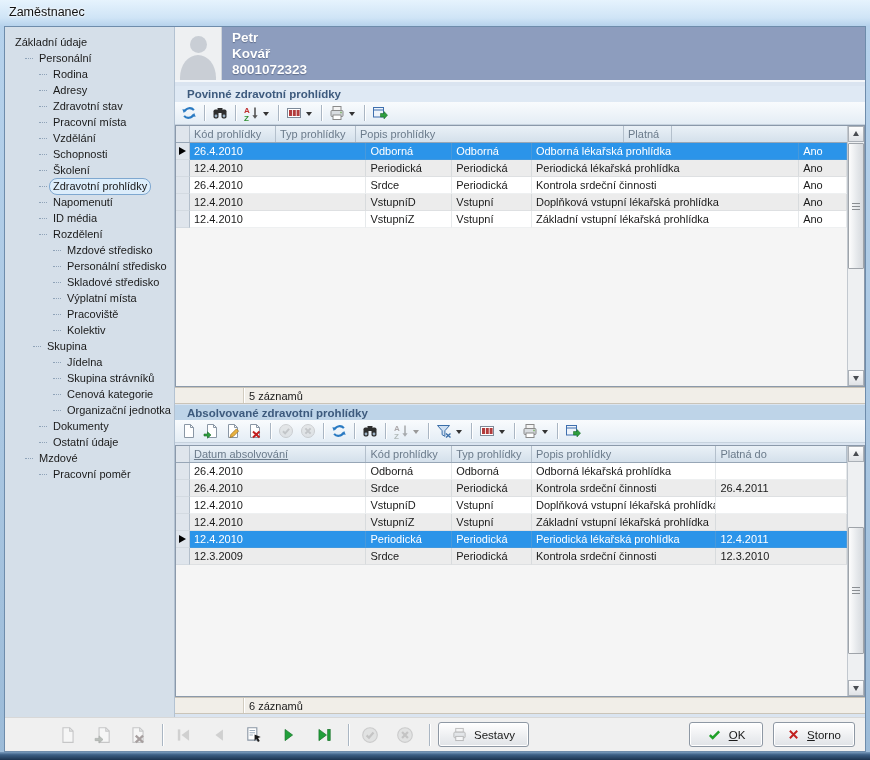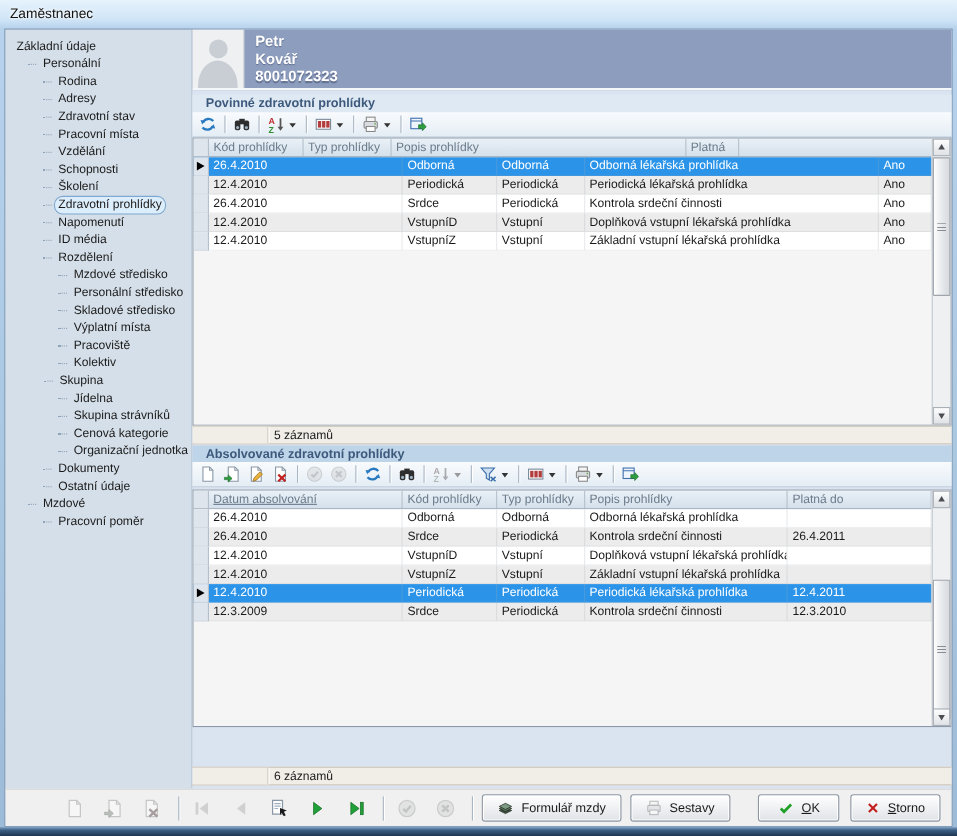--- a/index.html
+++ b/index.html
@@ -53,21 +53,21 @@
     background:transparent; border:1px solid transparent; cursor:default; }
   .tbtn svg { width:16px; height:16px; display:block; }
   .tbtn.dis svg { opacity:.45; filter:grayscale(.9); }
   .dd { display:inline-block; width:0; height:0; border:3.5px solid transparent;
     border-top:4px solid #333; margin:4px 2px 0 4px; }
   .tbtn.dis .dd { border-top-color:#999; }
   .tsep { width:1px; height:16px; background:#aab6c3; box-shadow:1px 0 0 #fff; margin:0 4px; flex:none; }
 
   
   .gridwrap { position:absolute; left:0; right:0; border:1px solid #8b99aa; background:#f5f5f5; display:flex; }
-  .gw1 { top:98px; height:262px; } .gw2 { top:418px; height:216px; }
+  .gw1 { top:98px; height:262px; } .gw2 { top:418px; height:252px; }
   .grid { flex:1 1 auto; overflow:hidden; display:flex; flex-direction:column; }
   .ghead { display:flex; height:17px; flex:none;
     background:linear-gradient(#eaf1f7,#d4e0eb); border-bottom:1px solid #97a6b6; }
   .gh { padding:1px 0 0 4px; color:#6b7b8b; border-right:1px solid #b4c0cc; overflow:hidden;
     white-space:nowrap; line-height:15px; }
   .gh.sorted { text-decoration:underline; }
   .grow { display:flex; height:17px; flex:none; background:#fff; }
   .grow.alt { background:#ececec; }
   .grow.sel { background:#2b94e9; color:#fff; }
   .gc { padding:1px 0 0 4px; line-height:15px; white-space:nowrap; overflow:hidden;
@@ -192,21 +192,21 @@
           <span class="tlabel">Výplatní místa</span>
         </div>
         <div class="titem" style="padding-left:48px">
           <span class="conn"></span>
           <span class="tlabel">Pracoviště</span>
         </div>
         <div class="titem" style="padding-left:48px">
           <span class="conn"></span>
           <span class="tlabel">Kolektiv</span>
         </div>
-        <div class="titem" style="padding-left:35px">
+        <div class="titem" style="padding-left:28px">
           <span class="conn"></span>
           <span class="tlabel">Skupina</span>
         </div>
         <div class="titem" style="padding-left:48px">
           <span class="conn"></span>
           <span class="tlabel">Jídelna</span>
         </div>
         <div class="titem" style="padding-left:48px">
           <span class="conn"></span>
           <span class="tlabel">Skupina strávníků</span>
@@ -695,28 +695,20 @@
           <button class="tbtn dis">
             <span>
               <svg viewBox="0 0 16 16">
                 <circle cx="8" cy="8" r="6.5" fill="#cfd2d6" stroke="#9aa0a6"></circle>
                 <path d="M5.4 5.4l5.2 5.2M10.6 5.4l-5.2 5.2" stroke="#8b9096" stroke-width="2"></path>
               </svg>
             </span>
           </button>
           <span class="tsep"></span>
         </span>
-      <button class="pushbtn">
-        <svg viewBox="0 0 16 16">
-            <path d="M2 10.5l6-3 6 3-6 3z" fill="#3c4f3f" stroke="#20291f" stroke-width=".7"></path>
-            <path d="M2 8.5l6-3 6 3-6 3z" fill="#5a7560" stroke="#20291f" stroke-width=".7"></path>
-            <path d="M2 6.5l6-3 6 3-6 3z" fill="#7b9a81" stroke="#20291f" stroke-width=".7"></path>
-          </svg>
-        <span>Formulář mzdy</span>
-      </button>
       <button class="pushbtn">
         <svg viewBox="0 0 16 16" style="opacity:.55">
             <rect x="4" y="1.5" width="8" height="4" fill="#f4f4f4" stroke="#8a8a8a"></rect>
             <rect x="2" y="5.5" width="12" height="6" rx="1" fill="#d9dde1" stroke="#8a8a8a"></rect>
             <rect x="4" y="10" width="8" height="4.5" fill="#fff" stroke="#8a8a8a"></rect>
           </svg>
         <span>Sestavy</span>
       </button>
       <span class="spacer"></span>
       <button class="pushbtn okbtn" id="okbtn">

